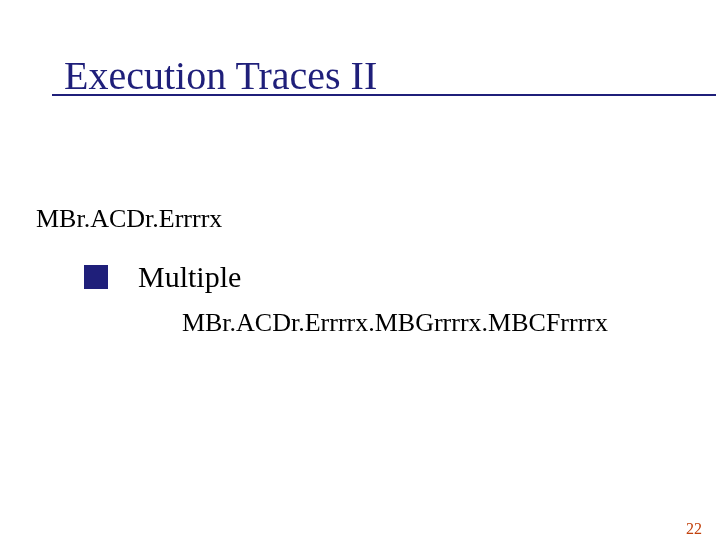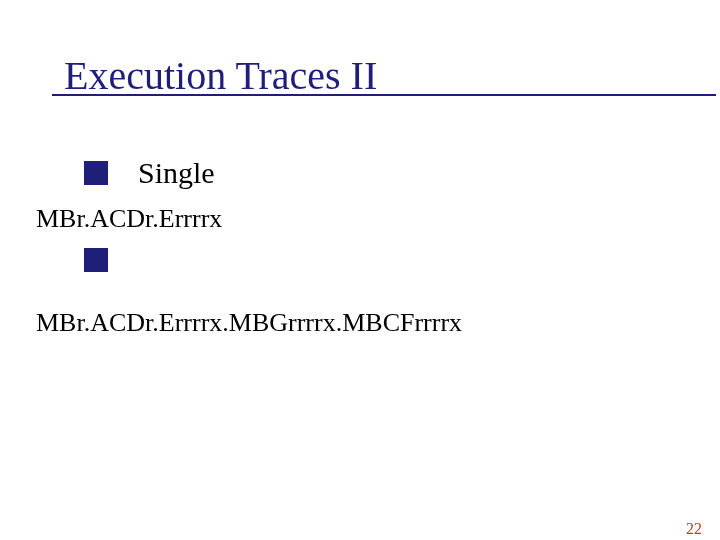--- a/index.html
+++ b/index.html
@@ -6,39 +6,36 @@
   html, body { width: 720px; height: 540px; background: #fff; font-family: "Times New Roman", Times, serif; color: #000; }
   .slide { position: relative; width: 720px; height: 540px; }
   .title { position: absolute; left: 28px; top: 16px; font-size: 40px; color: #1f1f7a; }
   .rule { position: absolute; left: 28px; top: 70px; width: 664px; height: 0; border-top: 2px solid #1f1f7a; }
   .bullet-row { position: absolute; display: flex; align-items: center; }
   .sqbullet { width: 14px; height: 14px; background: #1f1f7a; margin-right: 18px; flex: 0 0 auto; }
   .bullet-text { font-size: 30px; color: #000; }
   .b1 { left: 48px; top: 108px; }
   .b2 { left: 48px; top: 212px; }
   .trace1 { position: absolute; left: 0; width: 720px; top: 168px; font-size: 26px; }
-  .trace2 { position: absolute; left: 0; width: 596px; top: 272px; text-align: left; font-size: 26px; }
+  .trace2 { position: absolute; left: 0; width: 596px; top: 272px; text-align: right; font-size: 26px; }
   .note { position: absolute; left: 38px; top: 330px; font-size: 26px; }
   .pagenum { position: absolute; right: 30px; bottom: 14px; font-size: 16px; color: #c2410c; }
 </style>
 </head>
 <body>
 
 <div class="slide">
   <div class="title">Execution Traces II</div>
   <div class="rule"></div>
 
-  <div class="bullet-row b1">
-    <div class="sqbullet"></div>
-    <div class="bullet-text">Single</div>
-  </div>
 
   <div class="trace1">MBr.ACDr.Errrrx</div>
 
   <div class="bullet-row b2">
     <div class="sqbullet"></div>
+    <div class="bullet-text">Multiple</div>
   </div>
 
   <div class="trace2">MBr.ACDr.Errrrx.MBGrrrrx.MBCFrrrrx</div>
 
 
   <div class="pagenum">22</div>
 </div>
 
 </body></html>

